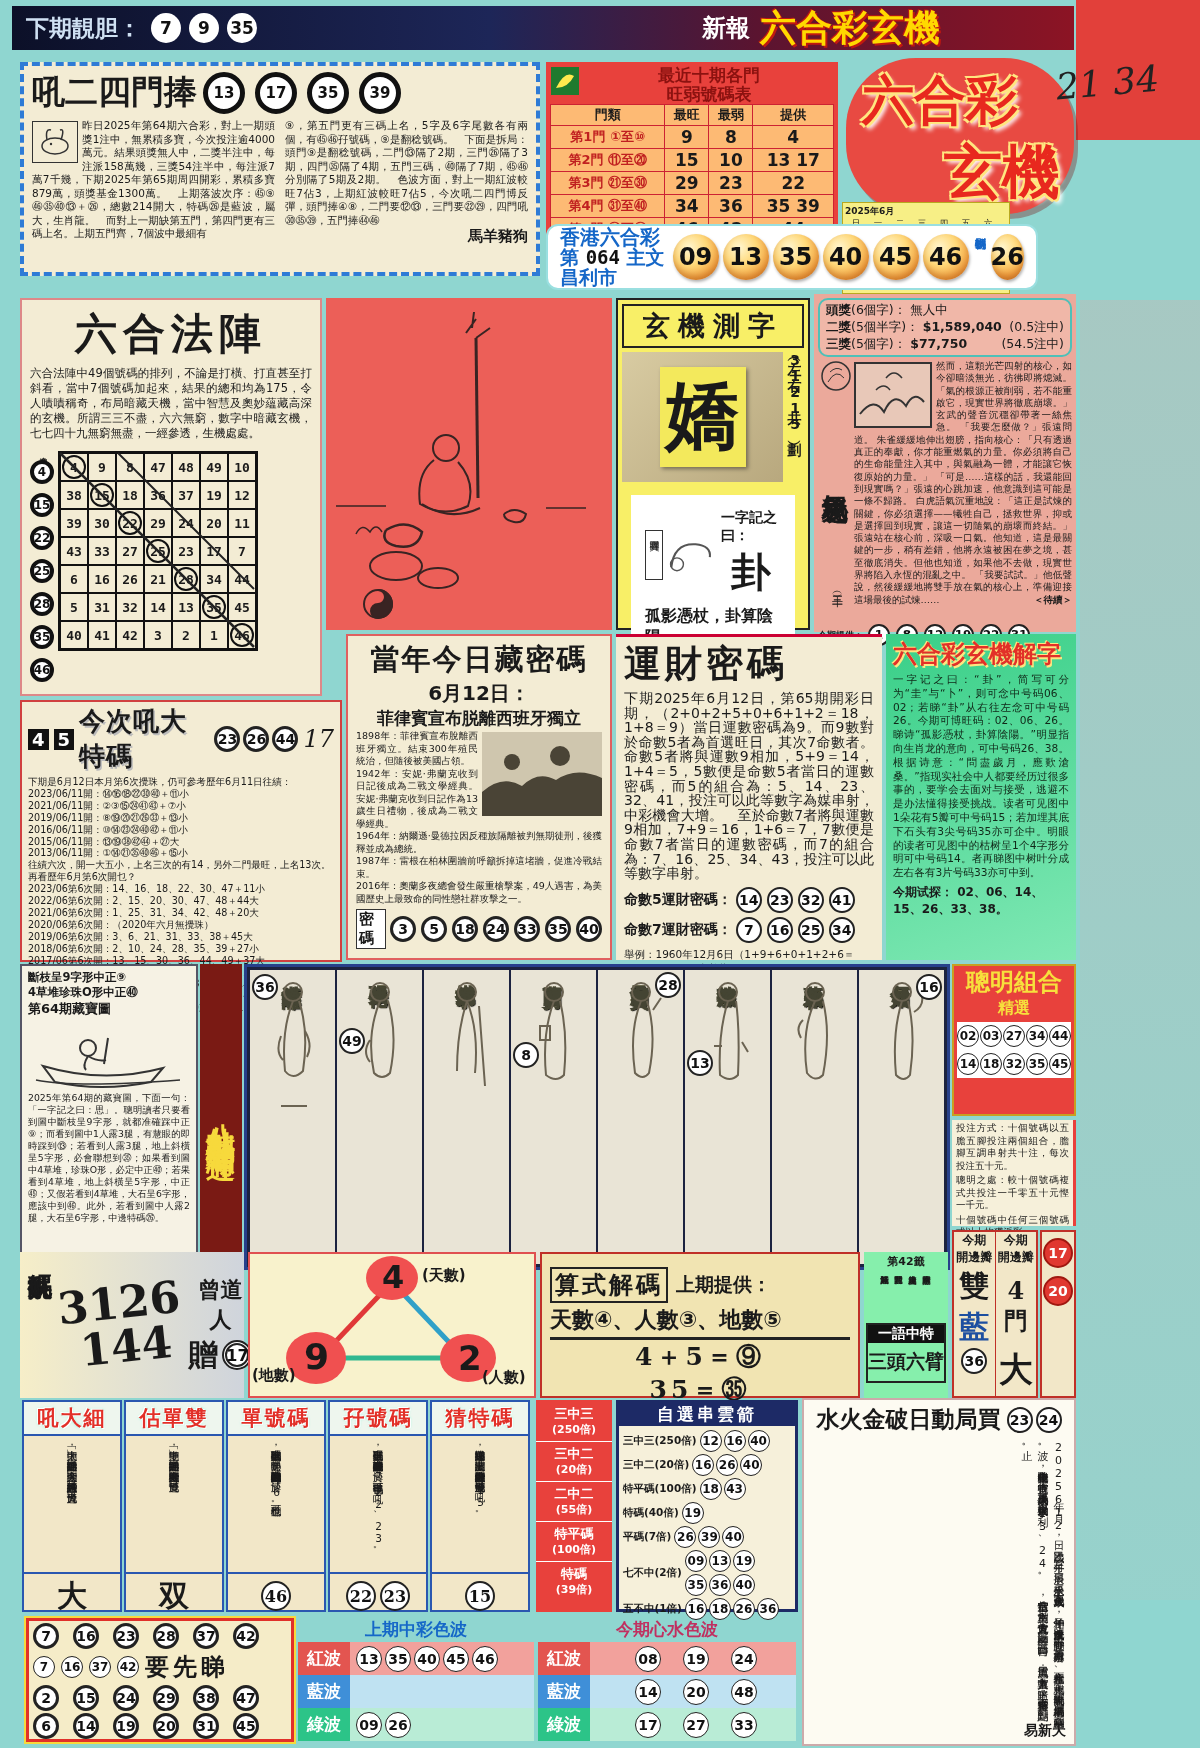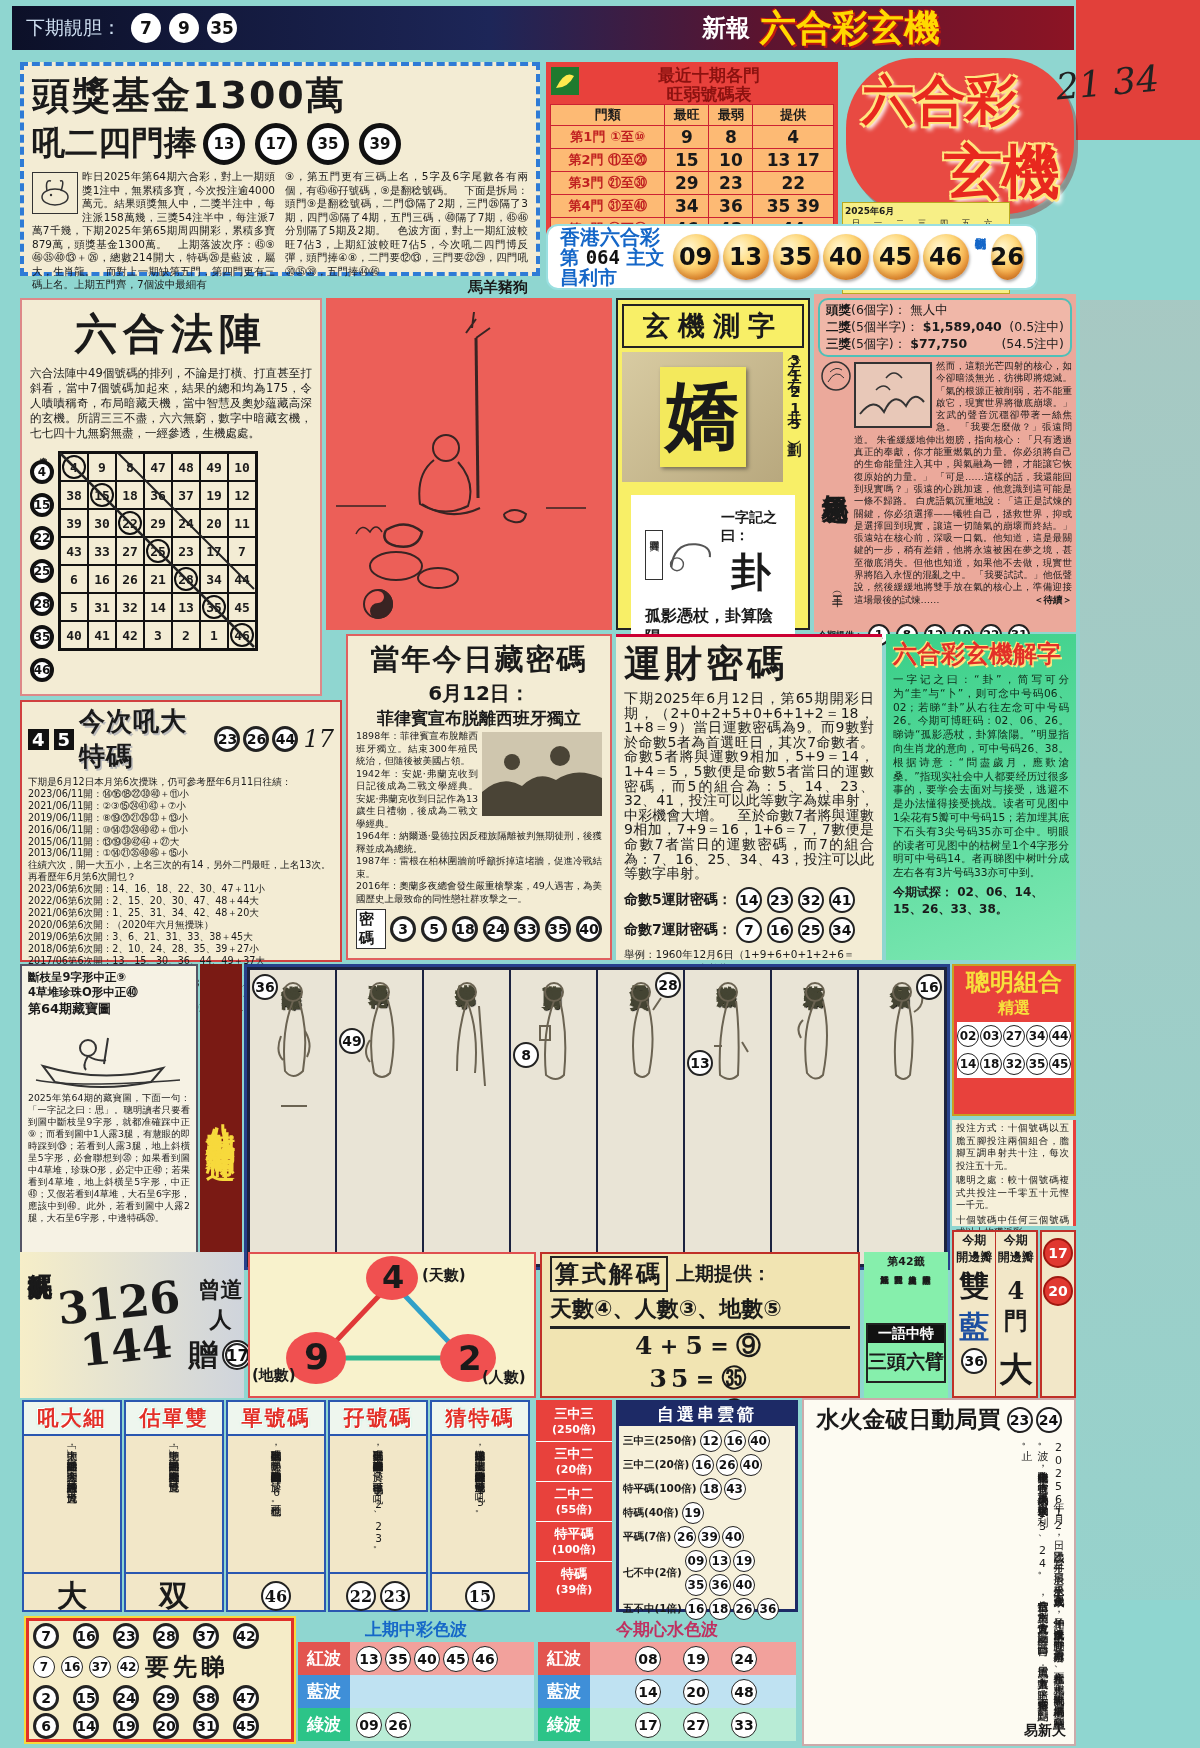--- a/index.html
+++ b/index.html
@@ -57,35 +57,34 @@
 .note{font-size:9.5px;line-height:12.5px;text-align:justify}
 .oddsitem{color:#fff;font-weight:bold;text-align:center;font-size:13px;line-height:15px;padding:4px 0;border-bottom:1px solid #fff}
 </style>
 </head>
 <body>
 
 <div class="page">
 
   <div class="abs" style="left:12px;top:6px;width:1062px;height:44px;
        background:linear-gradient(90deg,#0c1028,#1d2658 45%,#5a1430 70%,#8c1424);display:flex;align-items:center;gap:10px;padding:0 14px;box-sizing:border-box">
-    <span style="color:#cfe0f2;font-size:19px;font-weight:normal">下期靚胆：</span>
+    <span style="color:#cfe0f2;font-size:23px;font-weight:bold">下期靚胆：</span>
     <span style="display:inline-flex;gap:8px">
         <span class="wball">7</span>
         <span class="wball">9</span>
         <span class="wball">35</span>
       </span>
     <span style="flex:1"></span>
     <span style="color:#fff;font-size:24px;font-weight:bold">新報</span>
     <span class="brush" style="color:#ffd900;font-size:36px;text-shadow:2px 2px 0 #c01810,-1px -1px 0 #c01810;margin-right:120px">六合彩玄機</span>
   </div>
   <div class="abs" style="left:1076px;top:0;width:124px;height:140px;background:#e2403a"></div>
   <div class="abs" style="left:1080px;top:300px;width:120px;height:1300px;background:linear-gradient(180deg,rgba(238,160,155,.25),rgba(238,160,155,.08))"></div>
 
   <div class="box" style="left:20px;top:62px;width:520px;height:214px;border:4px dashed #2e7bd6;padding:4px 8px">
-    <div style="font-size:38px;font-weight:bold;letter-spacing:2px">頭獎基金1300萬</div>
     <div style="display:flex;align-items:center;gap:6px">
       <span style="font-size:33px;font-weight:bold">吼二四門捧</span>
       <span style="display:inline-flex;gap:10px">
           <span class="bball">13</span>
           <span class="bball">17</span>
           <span class="bball">35</span>
           <span class="bball">39</span>
         </span>
     </div>
     <div style="display:flex;gap:10px;margin-top:4px">
@@ -643,21 +642,21 @@
       <ellipse cx="218" cy="104" rx="28" ry="24" fill="#f05050"></ellipse>
     </svg>
     <div class="abs" style="left:132px;top:4px;font-size:32px;font-weight:bold">4</div>
     <div class="abs" style="left:172px;top:12px;font-size:15px;font-weight:bold">(天數)</div>
     <div class="abs" style="left:54px;top:82px;font-size:36px;font-weight:bold">9</div>
     <div class="abs" style="left:2px;top:112px;font-size:15px;font-weight:bold">(地數)</div>
     <div class="abs" style="left:208px;top:84px;font-size:34px;font-weight:bold">2</div>
     <div class="abs" style="left:232px;top:114px;font-size:15px;font-weight:bold">(人數)</div>
   </div>
 
-  <div class="abs" style="left:540px;top:1252px;width:320px;height:146px;background:#f1e4b2;border:2px solid #c03028;padding:2px 8px;box-sizing:border-box">
+  <div class="abs" style="left:540px;top:1252px;width:320px;height:146px;background:#f1e4b2;border:2px solid #c03028;padding:13px 8px;box-sizing:border-box">
     <div style="display:flex;align-items:center;gap:8px">
       <span class="brush" style="font-size:24px;font-weight:bold;border:2px solid #222;padding:0 3px;letter-spacing:3px">算式解碼</span>
       <span style="font-size:19px;font-weight:bold">上期提供：</span>
     </div>
     <div style="font-size:22px;font-weight:bold;border-bottom:3px solid #222;padding:2px 0">天數④、人數③、地數⑤</div>
     <div class="brush" style="font-size:25px;text-align:center;letter-spacing:4px">4＋5＝⑨</div>
     <div class="brush" style="font-size:25px;text-align:center;letter-spacing:4px">35＝㉟</div>
     <div class="brush" style="font-size:25px;text-align:center;letter-spacing:4px">45＝㊺</div>
   </div>
 

